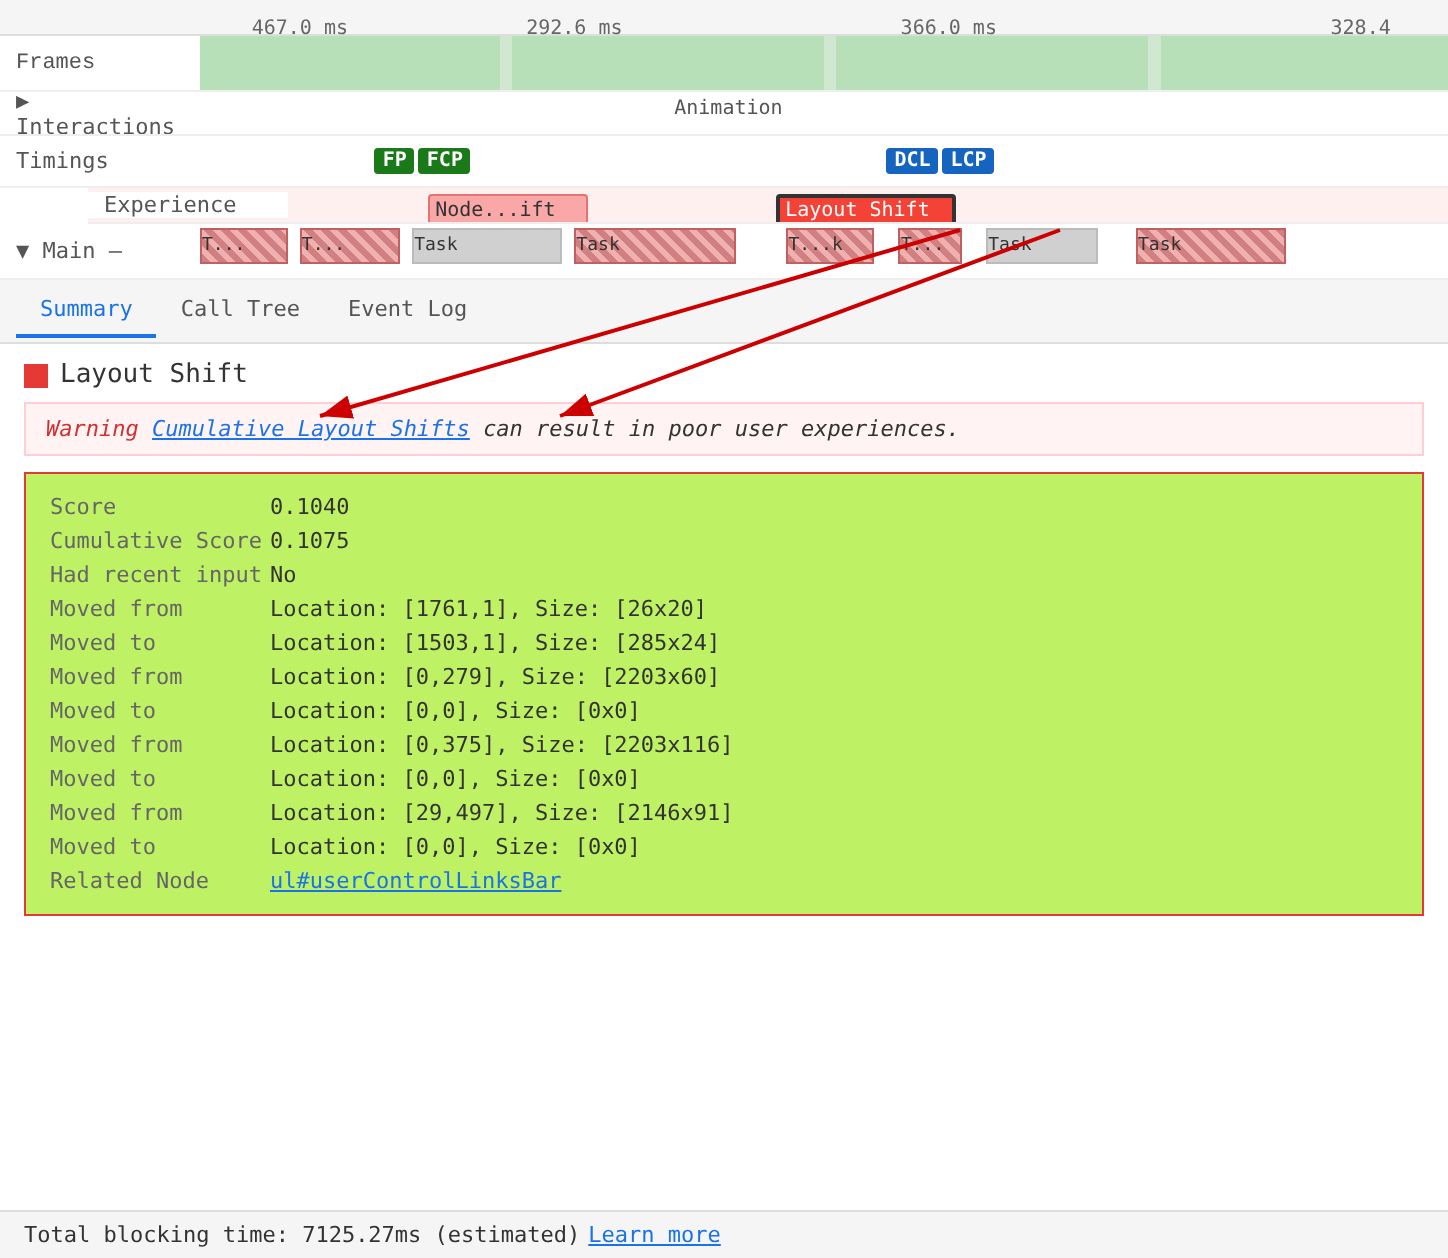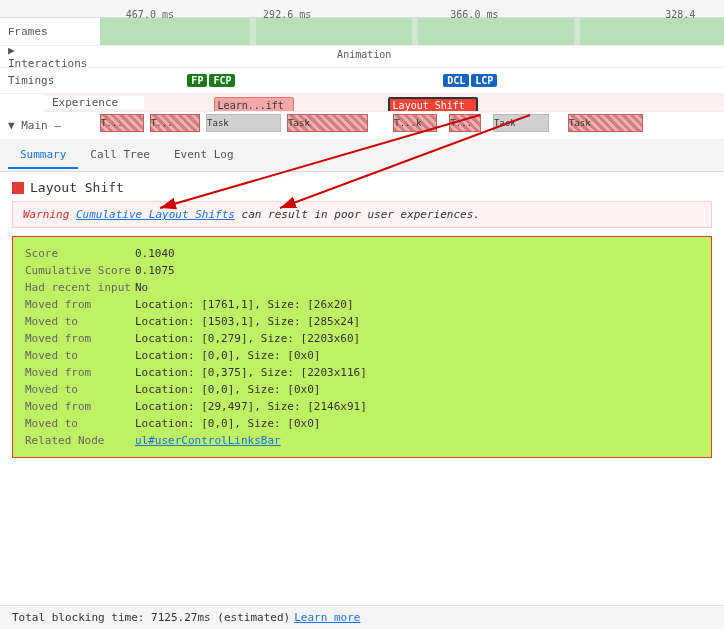--- a/index.html
+++ b/index.html
@@ -342,21 +342,21 @@
       </div>
     </div>
   </div>
 
   <div class="timeline-row" style="height:18px;background:#fff0f0;margin-left:44px;">
     <div class="timeline-label">
       <span>Experience</span>
     </div>
     <div class="timeline-content">
       <div class="experience-block" style="left:12%;width:80px;">
-        <span>Learn...ift</span>
+        <span>Node...ift</span>
       </div>
       <div class="experience-block selected" style="left:42%;width:90px;">
         <span>Layout Shift</span>
       </div>
     </div>
   </div>
 
   <div class="timeline-row" style="height:28px;">
     <div class="timeline-label">
       <span>▼ Main —</span>

